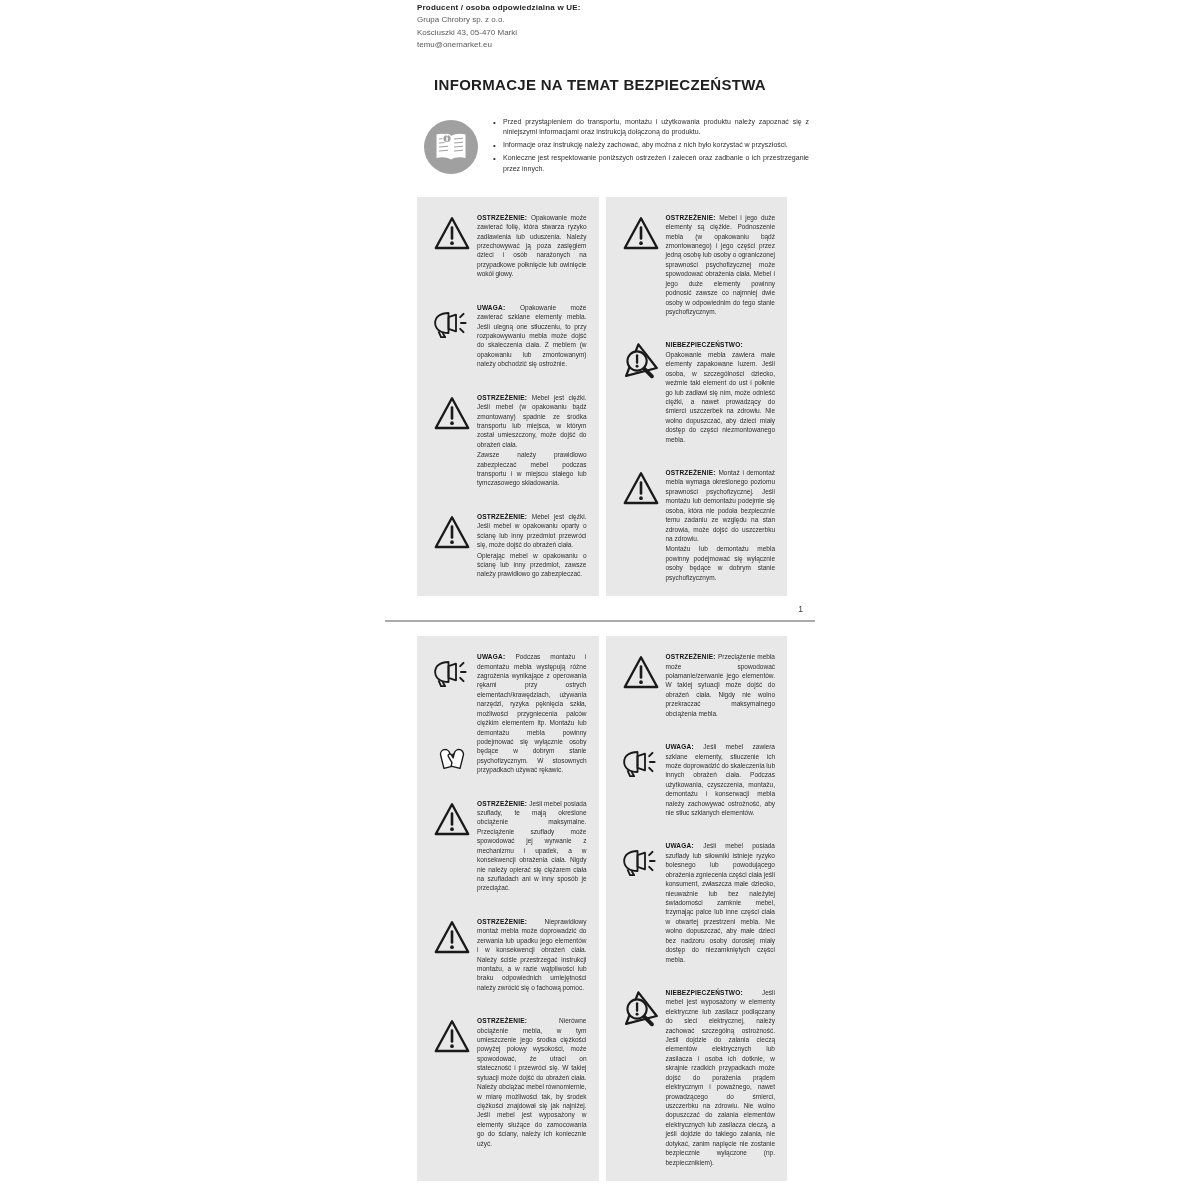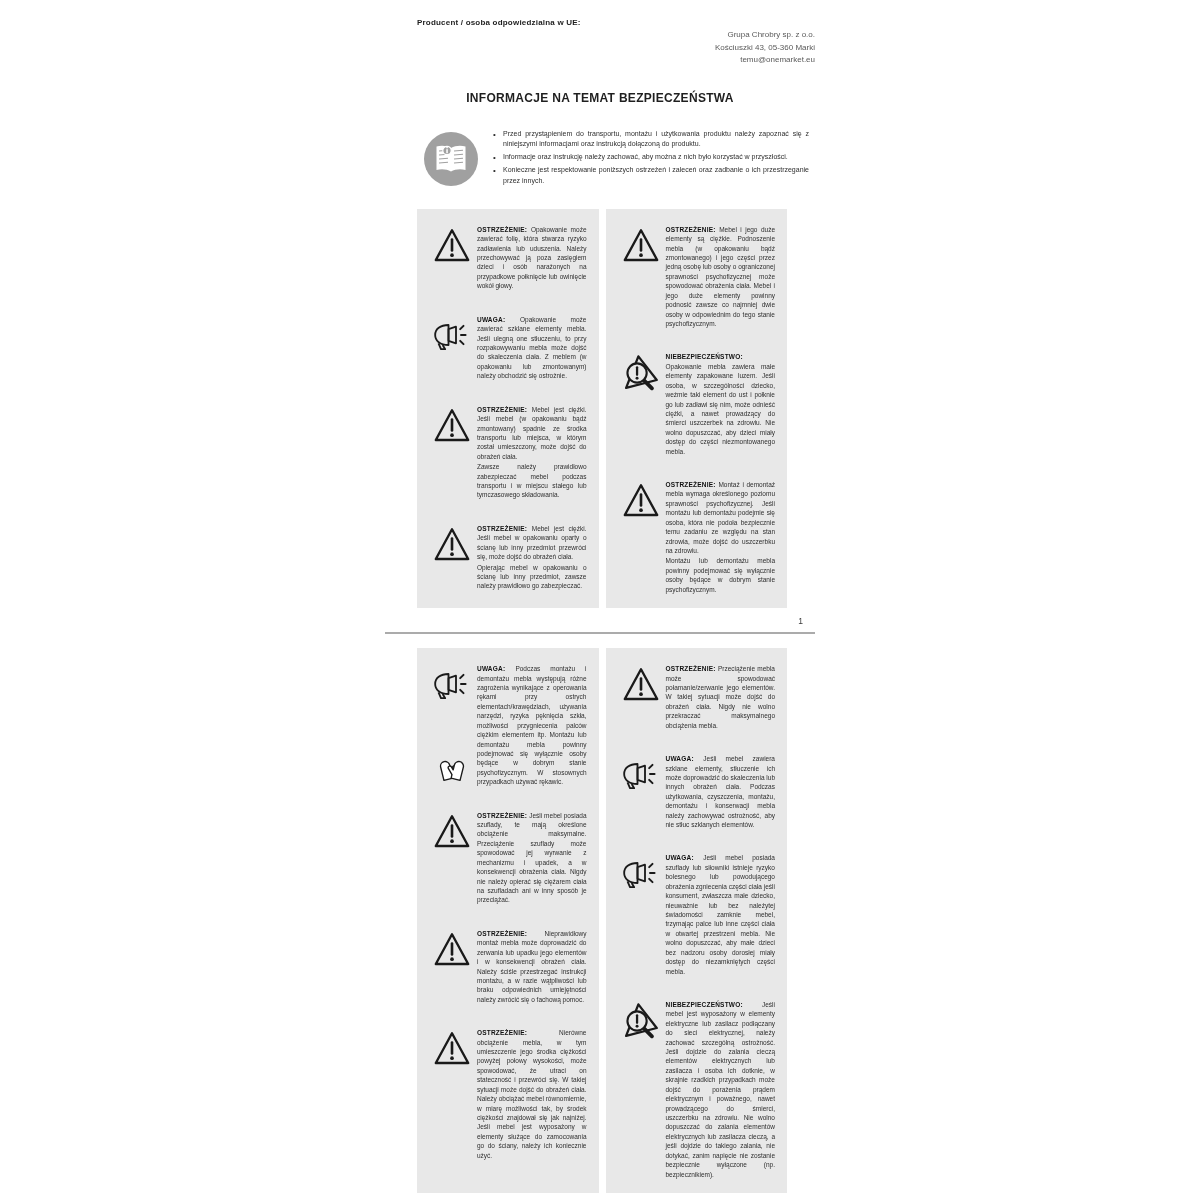--- a/index.html
+++ b/index.html
@@ -2,28 +2,28 @@
 <html><head>
 <meta charset="utf-8">
 <style>
   * { margin:0; padding:0; box-sizing:border-box; }
   html,body { background:#ffffff; }
   body {
     width:1200px; height:1200px; overflow:hidden;
     font-family:"Liberation Sans", sans-serif;
     color:#3a3a3a;
   }
-  .sheet { width:430px; margin:15px auto; padding-top:2px; position:relative; }
+  .sheet { width:430px; margin:0 auto; padding-top:2px; position:relative; }
 
   
   .producer { padding-left:32px; font-size:8px; line-height:1.55; }
   .producer .bold-line { font-weight:bold; color:#1f1f1f; letter-spacing:.2px; }
-  .producer .addr { color:#5a5a5a;text-align:right; }
-
-  .doc-title { text-align:center; font-weight:bold; font-size:12px; color:#1f1f1f;
+  .producer .addr { color:#5a5a5a; }
+
+  .doc-title { text-align:center; font-weight:bold; font-size:15px; color:#1f1f1f;
                letter-spacing:.3px; margin-top:24px; }
 
   .intro { display:flex; margin-top:24px; padding-left:38px; align-items:flex-start; }
   .intro-icon { width:56px; height:56px; flex:0 0 56px; margin-top:2px; }
   .intro-bullets { margin-left:14px; flex:1; padding-right:6px; }
   .intro-bullets ul { list-style:none; }
   .intro-bullets li { font-size:7px; line-height:1.55; text-align:justify;
                       padding-left:10px; position:relative; margin-bottom:2px; color:#2e2e2e; }
   .intro-bullets li::before { content:"•"; position:absolute; left:0; top:0; font-size:8px; }
 
@@ -51,21 +51,21 @@
   svg { display:block; }
 </style>
 </head>
 <body>
 
 <div class="sheet">
 
   <div class="producer">
     <div class="bold-line">Producent / osoba odpowiedzialna w UE:</div>
     <div class="addr">Grupa Chrobry sp. z o.o.</div>
-    <div class="addr">Kościuszki 43, 05-360 Marki</div>
+    <div class="addr">Kościuszki 43, 05-470 Marki</div>
     <div class="addr">temu@onemarket.eu</div>
   </div>
 
   <div class="doc-title">INFORMACJE NA TEMAT BEZPIECZEŃSTWA</div>
 
   <div class="intro">
     <span class="intro-icon">
       <svg viewBox="0 0 56 56" width="56" height="56">
         <circle cx="28" cy="28" r="27" fill="#a0a0a0"></circle>
         <path d="M28 17 C24 14.5 18 14 13.5 15.5 L13.5 39 C18 37.5 24 38 28 40.5 Z" fill="#ffffff"></path>

